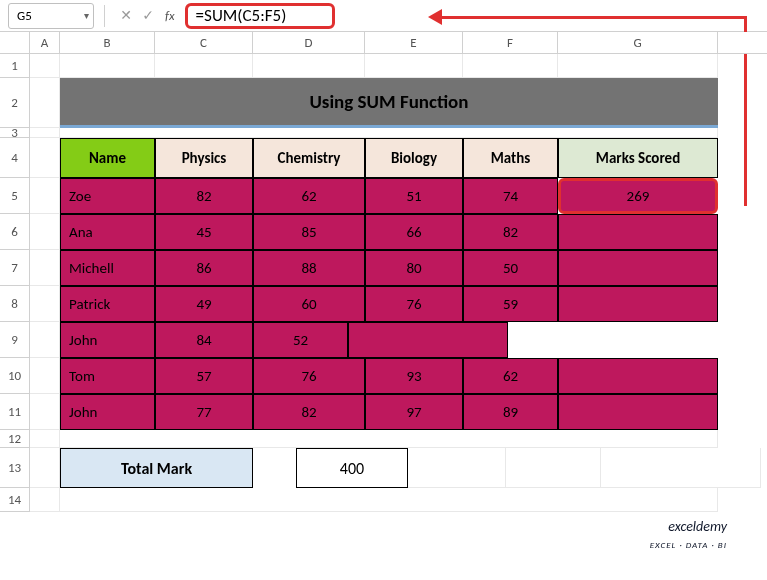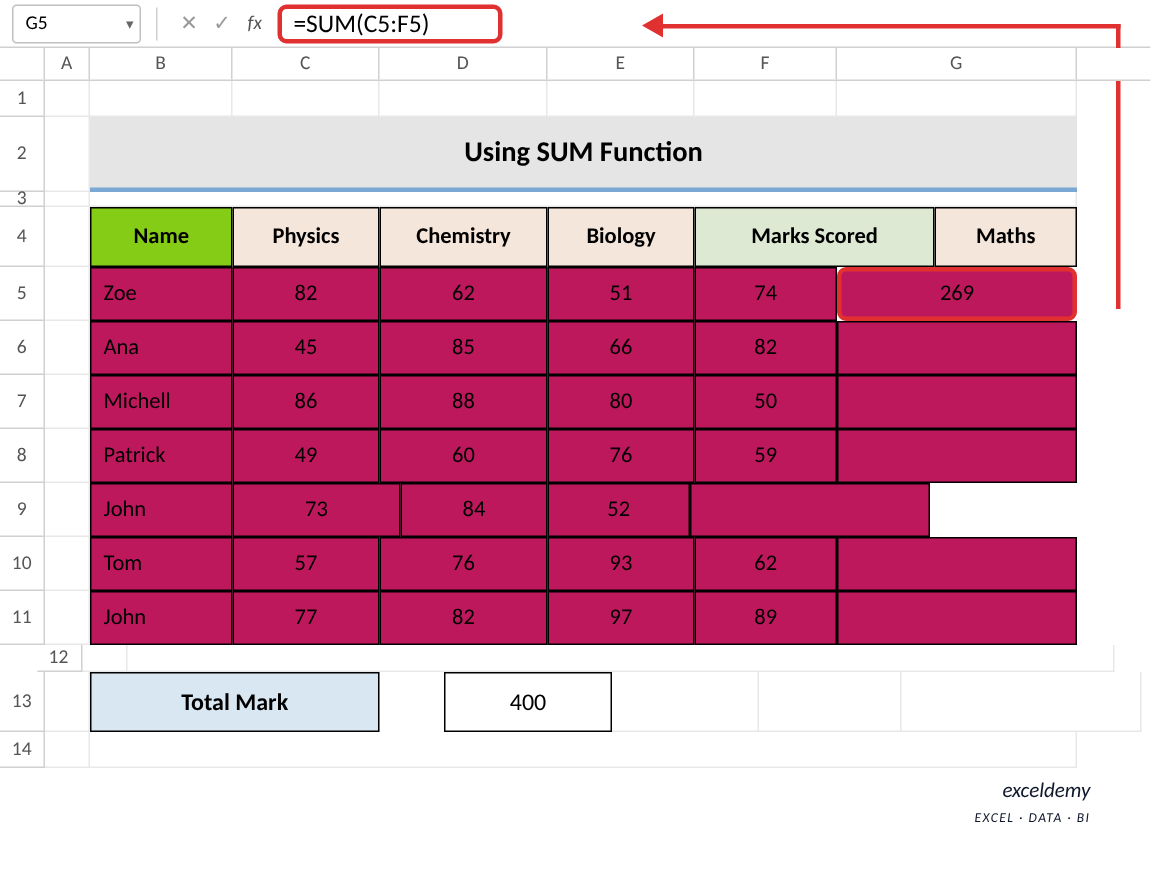--- a/index.html
+++ b/index.html
@@ -122,25 +122,25 @@
     .c-c { width: 98px; }
     .c-d { width: 112px; }
     .c-e { width: 98px; }
     .c-f { width: 95px; }
     .c-g { width: 160px; }
     .r1 { height: 24px; }
     .r-tall { height: 50px; }
     .r-head { height: 40px; }
     .r-data { height: 36px; }
     .r3 { height: 10px; }
-    .r12 { height: 18px; justify-content: center; }
+    .r12 { height: 18px; }
     .r13 { height: 40px; }
 
     .title-cell {
-      background: #e5e5e5;
+      background: #737373;
       border-bottom: 3px solid #7aa8d4;
       font-size: 19px;
       font-weight: bold;
       display: flex;
       align-items: center;
       justify-content: center;
     }
     .th {
       background: #84cc16;
       border: 1px solid #000;
@@ -256,22 +256,22 @@
     <div class="cell" style="width:658px"></div>
   </div>
 
   <div class="row-wrap r-head">
     <div class="row-h">4</div>
     <div class="cell c-a"></div>
     <div class="th c-b">Name</div>
     <div class="th sub c-c">Physics</div>
     <div class="th sub c-d">Chemistry</div>
     <div class="th sub c-e">Biology</div>
+    <div class="th sub c-f">Maths</div>
     <div class="th score c-g">Marks Scored</div>
-    <div class="th sub c-f">Maths</div>
   </div>
 
   <div id="data-rows">
       <div class="row-wrap r-data">
         <div class="row-h">5</div>
         <div class="cell c-a"></div>
         <div class="td name c-b">Zoe</div>
         <div class="td c-c">82</div>
         <div class="td c-d">62</div>
         <div class="td c-e">51</div>
@@ -305,21 +305,20 @@
         <div class="td c-c">49</div>
         <div class="td c-d">60</div>
         <div class="td c-e">76</div>
         <div class="td c-f">59</div>
         <div class="td c-g"></div>
       </div>
       <div class="row-wrap r-data">
         <div class="row-h">9</div>
         <div class="cell c-a"></div>
         <div class="td name c-b">John</div>
-        <div class="td c-d">73</div>
         <div class="td c-e">84</div>
         <div class="td c-f">52</div>
         <div class="td c-g"></div>
       </div>
       <div class="row-wrap r-data">
         <div class="row-h">10</div>
         <div class="cell c-a"></div>
         <div class="td name c-b">Tom</div>
         <div class="td c-c">57</div>
         <div class="td c-d">76</div>

